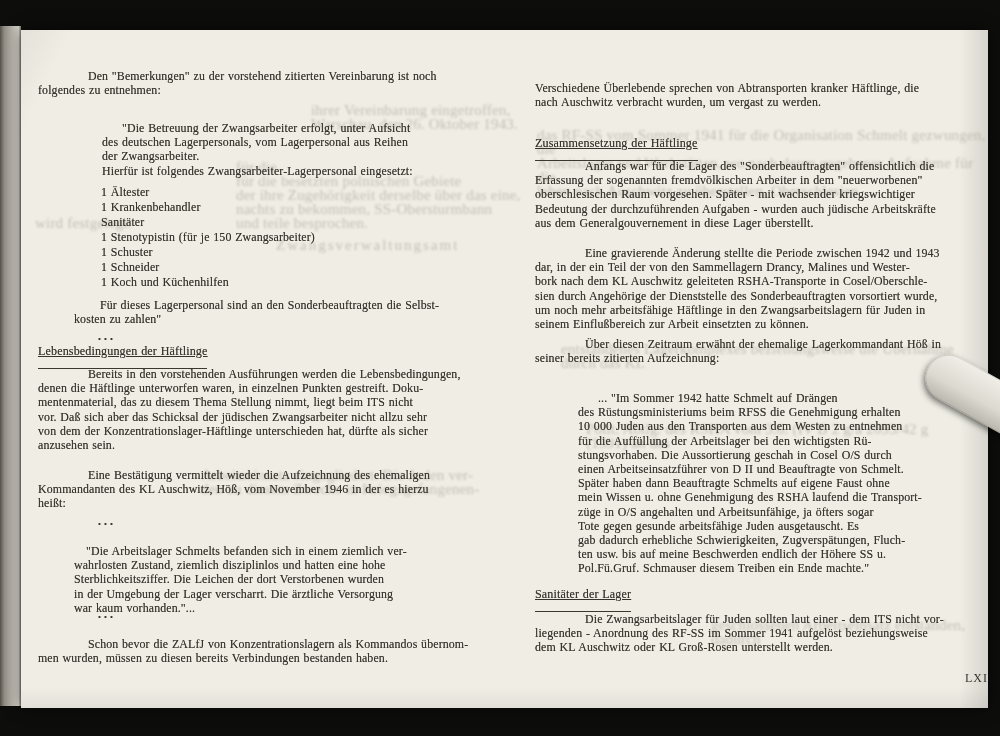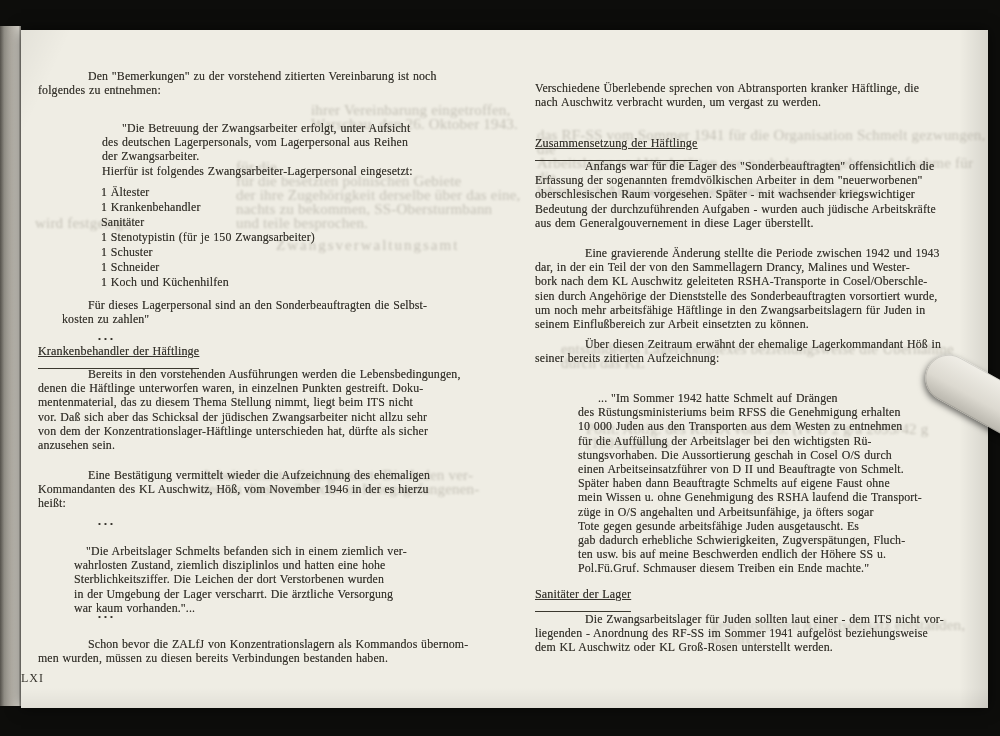--- a/index.html
+++ b/index.html
@@ -32,29 +32,29 @@
     position:absolute;left:0;right:0;
     margin:0;
     color:#36332c;
     font-size:11.9px;line-height:14.2px;
     letter-spacing:.12px;word-spacing:.6px;
     white-space:pre-line;
     text-shadow:0 0 .4px rgba(40,38,32,.55);
   }
   .indent{text-indent:50px;}
   .q-main{margin-left:64px;text-indent:20px;}
-  .q-end{margin-left:24px;text-indent:26px;}
+  .q-end{margin-left:36px;text-indent:26px;}
   .q-hoess{margin-left:36px;text-indent:12px;}
   .q-right{margin-left:43px;text-indent:20px;}
   .list{margin-left:63px;line-height:15px;}
   .dots{font-weight:bold;letter-spacing:3px;margin-left:60px;}
   .heading{font-size:12.1px;}
   .heading > span{border-bottom:1px solid #3b382f;padding-bottom:10px;text-decoration:underline;}
   .pagenum{
-    position:absolute;left:0;right:0;top:641px;text-align:left;
+    position:absolute;left:0;right:0;top:641px;text-align:right;
     color:#36332c;font-size:12px;letter-spacing:1px;
   }
   
   .ghost{
     position:absolute;
     color:#a09c90;opacity:.55;filter:blur(.8px);
     font-size:15px;line-height:14px;letter-spacing:.2px;
     white-space:pre-line;pointer-events:none;
   }
   .ghost.u{letter-spacing:2px;}
@@ -103,21 +103,21 @@
     <p class="tblock list" style="top:155px">1 Ältester
 1 Krankenbehandler
     Sanitäter
 1 Stenotypistin (für je 150 Zwangsarbeiter)
 1 Schuster
 1 Schneider
 1 Koch und Küchenhilfen</p>
     <p class="tblock q-end" style="top:268px">Für dieses Lagerpersonal sind an den Sonderbeauftragten die Selbst-
 kosten zu zahlen"</p>
     <p class="tblock dots" style="top:299px">...</p>
-    <p class="tblock heading" style="top:314px"><span>Krankenbehandler der Häftlinge</span></p>
+    <p class="tblock heading" style="top:314px"><span>Lebensbedingungen der Häftlinge</span></p>
     <p class="tblock indent" style="top:337px">Bereits in den vorstehenden Ausführungen werden die Lebensbedingungen,
 denen die Häftlinge unterworfen waren, in einzelnen Punkten gestreift. Doku-
 mentenmaterial, das zu diesem Thema Stellung nimmt, liegt beim ITS nicht
 vor. Daß sich aber das Schicksal der jüdischen Zwangsarbeiter nicht allzu sehr
 von dem der Konzentrationslager-Häftlinge unterschieden hat, dürfte als sicher
 anzusehen sein.</p>
     <p class="tblock indent" style="top:438px">Eine Bestätigung vermittelt wieder die Aufzeichnung des ehemaligen
 Kommandanten des KL Auschwitz, Höß, vom November 1946 in der es hierzu
 heißt:</p>
     <p class="tblock dots" style="top:484px">...</p>

